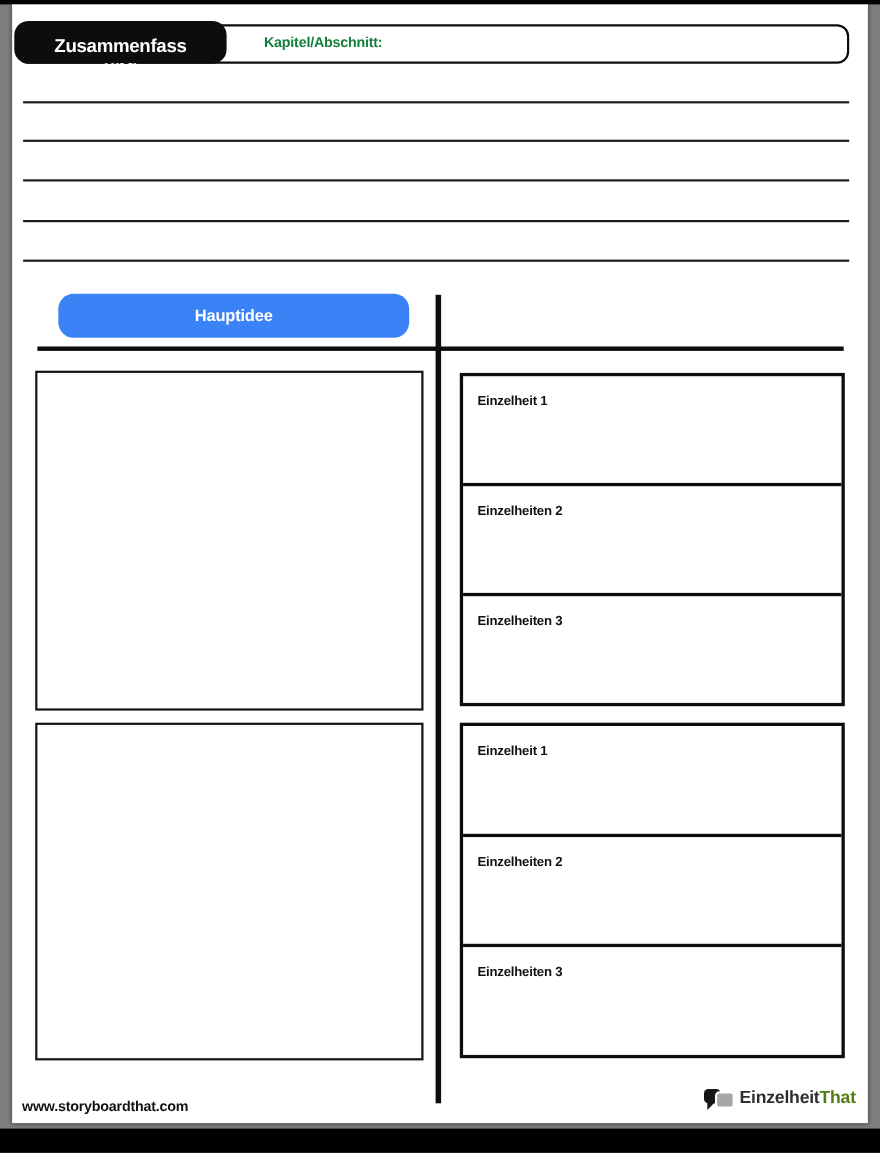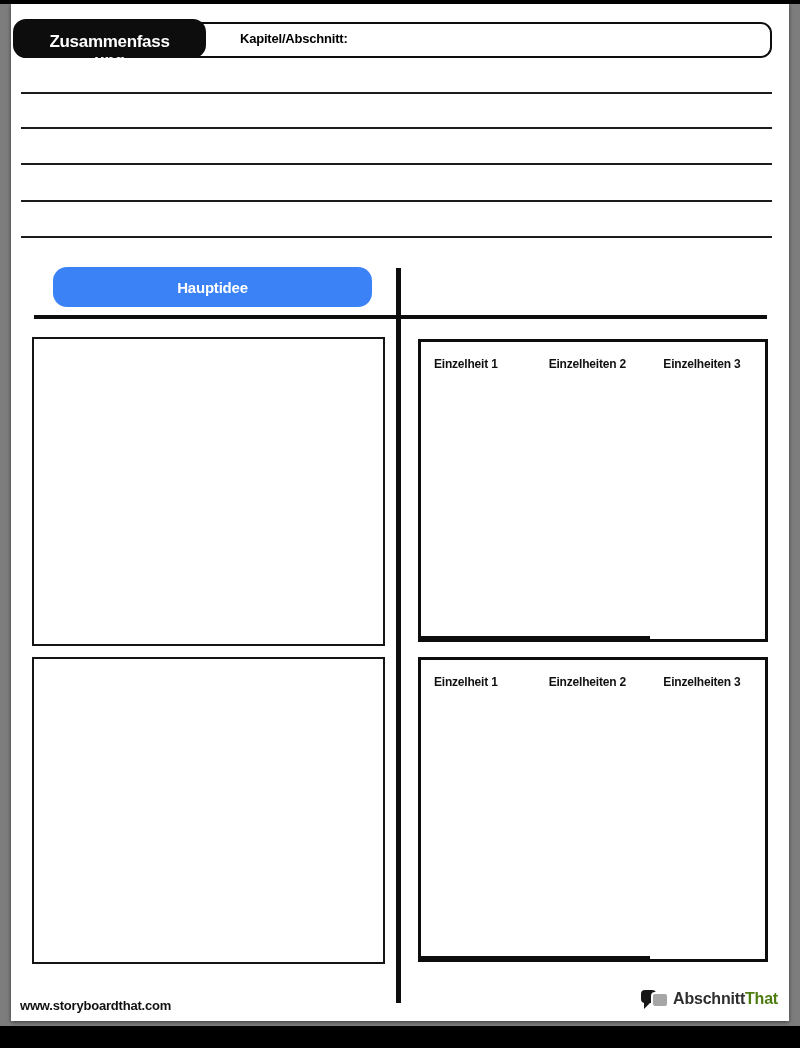--- a/index.html
+++ b/index.html
@@ -25,21 +25,21 @@
     background:#0d0d0d;border-radius:13px;
     display:flex;align-items:center;justify-content:center;
   }
   .title-pill span{
     display:block;width:128px;text-align:center;
     color:#fff;font-weight:700;font-size:17px;line-height:19px;
     letter-spacing:-.3px;word-break:break-all;margin-top:24px;
   }
   .chapter-label{
     position:absolute;left:229px;top:27px;
-    font-size:13px;font-weight:700;color:#000000;letter-spacing:-.2px;
+    font-size:13px;font-weight:700;color:#15803d;letter-spacing:-.2px;
   }
   
   .wline{position:absolute;left:10px;width:751px;height:0;border-top:2px solid #1c1c1c;}
   
   .section-pill{
     position:absolute;top:263px;height:40px;background:#3b82f6;border-radius:14px;
     display:flex;align-items:center;justify-content:center;
   }
   .section-pill span{color:#fff;font-weight:700;font-size:15px;letter-spacing:-.2px;}
   .pill-left{left:42px;width:319px;}
@@ -47,21 +47,21 @@
   .section-rule{position:absolute;left:23px;top:311px;width:733px;height:4px;background:#0d0d0d;}
   .v-divider{position:absolute;left:385px;top:264px;width:5px;height:735px;background:#0d0d0d;}
   
   .idea-box{position:absolute;left:21px;width:349px;border:2px solid #141414;background:#fff;}
   .idea-box-1{top:333px;height:305px;}
   .idea-box-2{top:653px;height:303px;}
   
   .detail-group{
     position:absolute;left:407px;width:350px;
     border:3px solid #0d0d0d;background:#fff;
-    display:flex;flex-direction:row;box-sizing:border-box;
+    display:flex;flex-direction:column;box-sizing:border-box;
   }
   .group-1{top:335px;height:303px;}
   .group-2{top:653px;height:305px;}
   .detail-row{flex:1 1 0;border-bottom:3px solid #0d0d0d;position:relative;}
   .detail-row:last-child{border-bottom:none;}
   .detail-row .row-label{
     position:absolute;left:13px;top:15px;
     font-size:12px;font-weight:700;color:#111;letter-spacing:-.2px;
   }
   
@@ -140,19 +140,19 @@
   </div>
 
   <div class="site-url">www.storyboardthat.com</div>
   <div class="logo">
     <div class="logo-icon">
       <div class="bubble-black"></div>
       <div class="bubble-tail"></div>
       <div class="bubble-gray"></div>
     </div>
     <div class="logo-text">
-      <span class="part1">Abschnitt</span><span class="part2">That</span>
+      <span class="part1">Einzelheit</span><span class="part2">That</span>
     </div>
   </div>
 
 </div>
 
 <div class="bottom-black-bar"></div>
 
 </body></html>

